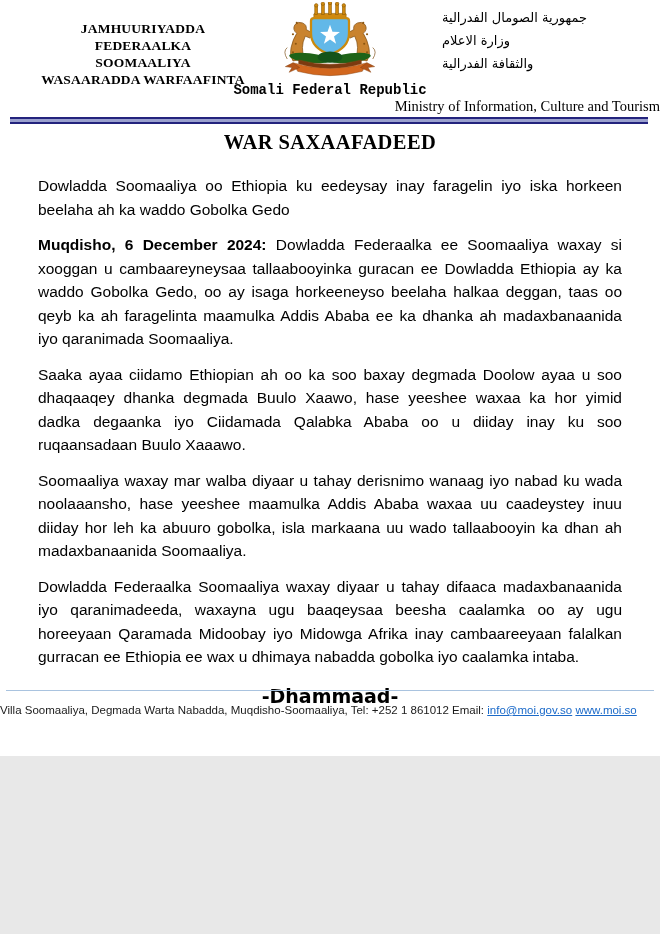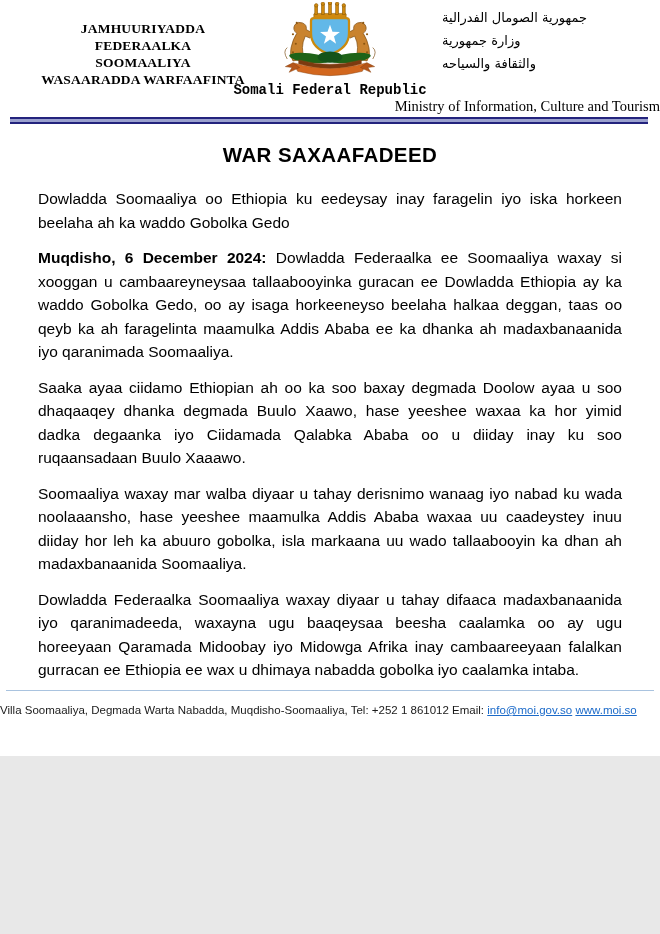--- a/index.html
+++ b/index.html
@@ -58,26 +58,27 @@
     position: absolute;
     left: 10px; right: 12px; top: 117px;
     border-top: 2px solid #23237d;
     border-bottom: 2px solid #23237d;
     height: 7px;
     background: #9aa0ce;
   }
 
   
   .doc-title {
-    margin: 17px 38px 20px;
+    margin: 4px 38px 20px;
     text-align: center;
     font-weight: bold;
     font-size: 20.5px;
     letter-spacing: 0.4px;
     line-height: 24px;
+    font-family: Liberation Serif, serif;
   }
   .doc-body {
     margin: 0 38px;
     text-align: justify;
     font-size: 15.5px;
     line-height: 23.5px;
   }
   .doc-body p { margin: 0 0 12px; }
   .closing {
     margin-top: 14px;
@@ -119,22 +120,22 @@
   <div class="header">
 
     <div class="org-block">
       <div>JAMHUURIYADDA FEDERAALKA</div>
       <div>SOOMAALIYA</div>
       <div>WASAARADDA WARFAAFINTA</div>
     </div>
 
     <div class="arabic-block">
       <div>جمهورية الصومال الفدرالية</div>
-      <div>وزارة جمهورية</div>
-      <div>والثقافة والسياحه</div>
+      <div>وزارة الاعلام</div>
+      <div>والثقافة الفدرالية</div>
     </div>
 
     <div class="crest-column">
       
       <svg width="106" height="76" viewBox="0 0 106 80" aria-hidden="true">
 
         <g fill="#d0890e" stroke="#8a5a06" stroke-width="0.6">
           <rect x="36" y="12" width="34" height="5" rx="1"></rect>
           <rect x="37" y="4" width="3" height="9"></rect>
           <rect x="44" y="2" width="3" height="11"></rect>
@@ -196,20 +197,21 @@
     <p><span>Dowladda Soomaaliya oo Ethiopia ku eedeysay inay faragelin iyo iska horkeen beelaha ah ka waddo Gobolka Gedo</span></p>
 
     <p><strong>Muqdisho, 6 December 2024:</strong> <span>Dowladda Federaalka ee Soomaaliya waxay si xooggan u cambaareyneysaa tallaabooyinka guracan ee Dowladda Ethiopia ay ka waddo Gobolka Gedo, oo ay isaga horkeeneyso beelaha halkaa deggan, taas oo qeyb ka ah faragelinta maamulka Addis Ababa ee ka dhanka ah madaxbanaanida iyo qaranimada Soomaaliya.</span></p>
 
     <p><span>Saaka ayaa ciidamo Ethiopian ah oo ka soo baxay degmada Doolow ayaa u soo dhaqaaqey dhanka degmada Buulo Xaawo, hase yeeshee waxaa ka hor yimid dadka degaanka iyo Ciidamada Qalabka Ababa oo u diiday inay ku soo ruqaansadaan Buulo Xaaawo.</span></p>
 
     <p><span>Soomaaliya waxay mar walba diyaar u tahay derisnimo wanaag iyo nabad ku wada noolaaansho, hase yeeshee maamulka Addis Ababa waxaa uu caadeystey inuu diiday hor leh ka abuuro gobolka, isla markaana uu wado tallaabooyin ka dhan ah madaxbanaanida Soomaaliya.</span></p>
 
     <p><span>Dowladda Federaalka Soomaaliya waxay diyaar u tahay difaaca madaxbanaanida iyo qaranimadeeda, waxayna ugu baaqeysaa beesha caalamka oo ay ugu horeeyaan Qaramada Midoobay iyo Midowga Afrika inay cambaareeyaan falalkan gurracan ee Ethiopia ee wax u dhimaya nabadda gobolka iyo caalamka intaba.</span></p>
 
+    <div class="closing">-Dhammaad-</div>
   </div>
 
   <div class="footer">
     <div class="footer-rule"></div>
     <div class="footer-text">
       <span>Villa Soomaaliya, Degmada Warta Nabadda, Muqdisho-Soomaaliya, Tel: +252 1 861012 Email:</span>
       <a>info@moi.gov.so</a>
       <a>www.moi.so</a>
     </div>
   </div>

